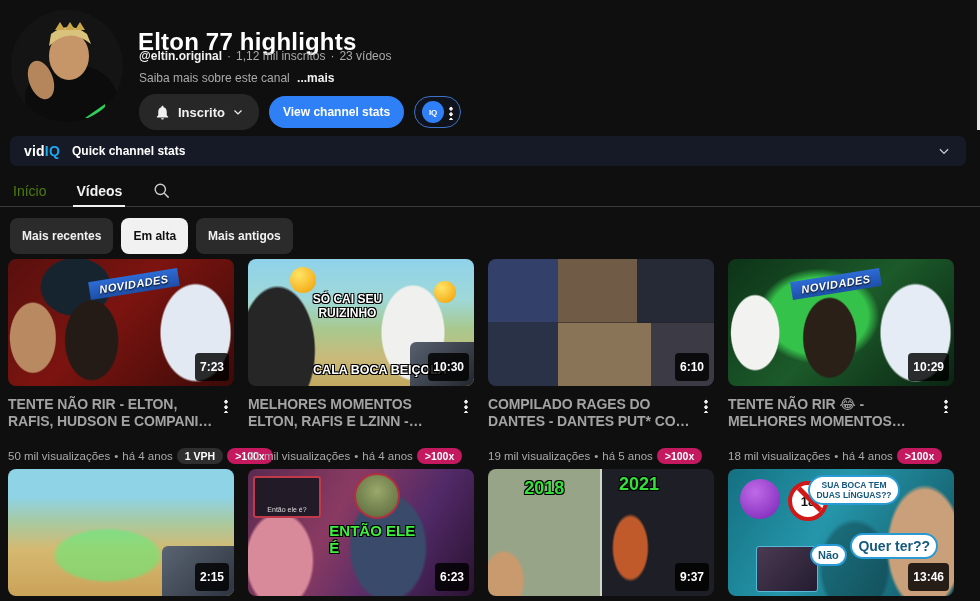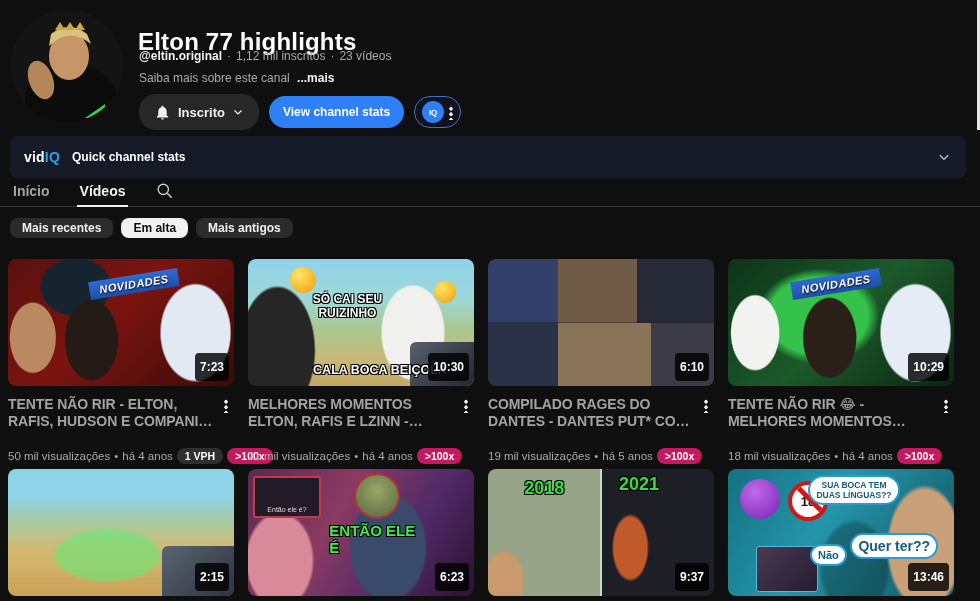--- a/index.html
+++ b/index.html
@@ -17,38 +17,38 @@
   .btn-subscribed{display:flex;align-items:center;gap:7px;height:36px;padding:0 15px;border-radius:17px;
      background:#272727;color:#f1f1f1;font-size:13px;font-weight:600;border:none;cursor:pointer}
   .btn-stats{height:32px;padding:0 14px;border-radius:16px;background:#2f7ff6;color:#fff;font-size:12px;font-weight:700;border:none;cursor:pointer}
   .btn-vidiq{display:flex;align-items:center;gap:5px;height:32px;padding:0 7px;border-radius:16px;background:#10131c;
      border:1.5px solid #3d72c8;cursor:pointer}
   .iq-circle{width:22px;height:22px;border-radius:50%;background:#2f7ff6;color:#fff;font-size:8px;font-weight:800;
      display:flex;align-items:center;justify-content:center}
   .dots{width:4px;height:15px;background:radial-gradient(circle,#f1f1f1 1.5px,transparent 1.9px) 0 1px/4px 5.5px repeat-y}
 
   
-  .vidiq-bar{position:absolute;left:10px;top:136px;width:956px;height:42px;border-radius:7px;background:#151a26;
+  .vidiq-bar{position:absolute;left:10px;top:136px;width:956px;height:30px;border-radius:7px;background:#151a26;
      display:flex;align-items:center;padding:0 15px 0 14px}
   .vq-logo{font-size:14px;font-weight:800;color:#fff;letter-spacing:.2px}
   .vq-logo .iq{color:#1da8f2}
   .vq-label{margin-left:12px;font-size:12px;font-weight:700;color:#fff}
   .vq-chevron{margin-left:auto}
 
   
   .tabs-row{position:absolute;top:175px;left:0;width:980px;height:32px;border-bottom:1px solid #3a3a3a;
      display:flex;align-items:center;gap:30px;padding-left:13px}
-  .tab{height:100%;display:flex;align-items:center;font-size:14px;color:#a3a3a3;font-weight:700;cursor:pointer;position:relative}
+  .tab{height:100%;display:flex;align-items:center;font-size:14px;color:#4d7c0f;font-weight:400;cursor:pointer;position:relative}
   .tab.active{color:#f1f1f1;font-weight:700}
   .tab.active::after{content:"";position:absolute;left:-3px;right:-3px;bottom:-1px;height:2px;background:#f1f1f1}
   .tab-search{display:flex;align-items:center;cursor:pointer}
 
   
   .chips{position:absolute;top:218px;left:10px;display:flex;gap:8px}
-  .chip{height:20px;padding:0 12px;border-radius:8px;background:#2b2b2b;color:#f1f1f1;font-size:12px;font-weight:600;
+  .chip{height:36px;padding:0 12px;border-radius:8px;background:#2b2b2b;color:#f1f1f1;font-size:12px;font-weight:600;
      display:flex;align-items:center;cursor:pointer}
   .chip.active{background:#f1f1f1;color:#0f0f0f}
 
   
   .grid{position:absolute;top:259px;left:8px;width:964px;display:grid;grid-template-columns:repeat(4,226px);
      column-gap:14px;row-gap:16px}
   .card{width:226px}
   .thumb{position:relative;width:226px;height:127px;border-radius:8px;overflow:hidden;background:#222;cursor:pointer}
   .dur{position:absolute;right:5px;bottom:5px;background:rgba(0,0,0,.82);color:#fff;font-size:12px;font-weight:600;
      padding:7px 5px;border-radius:4px;z-index:5}

